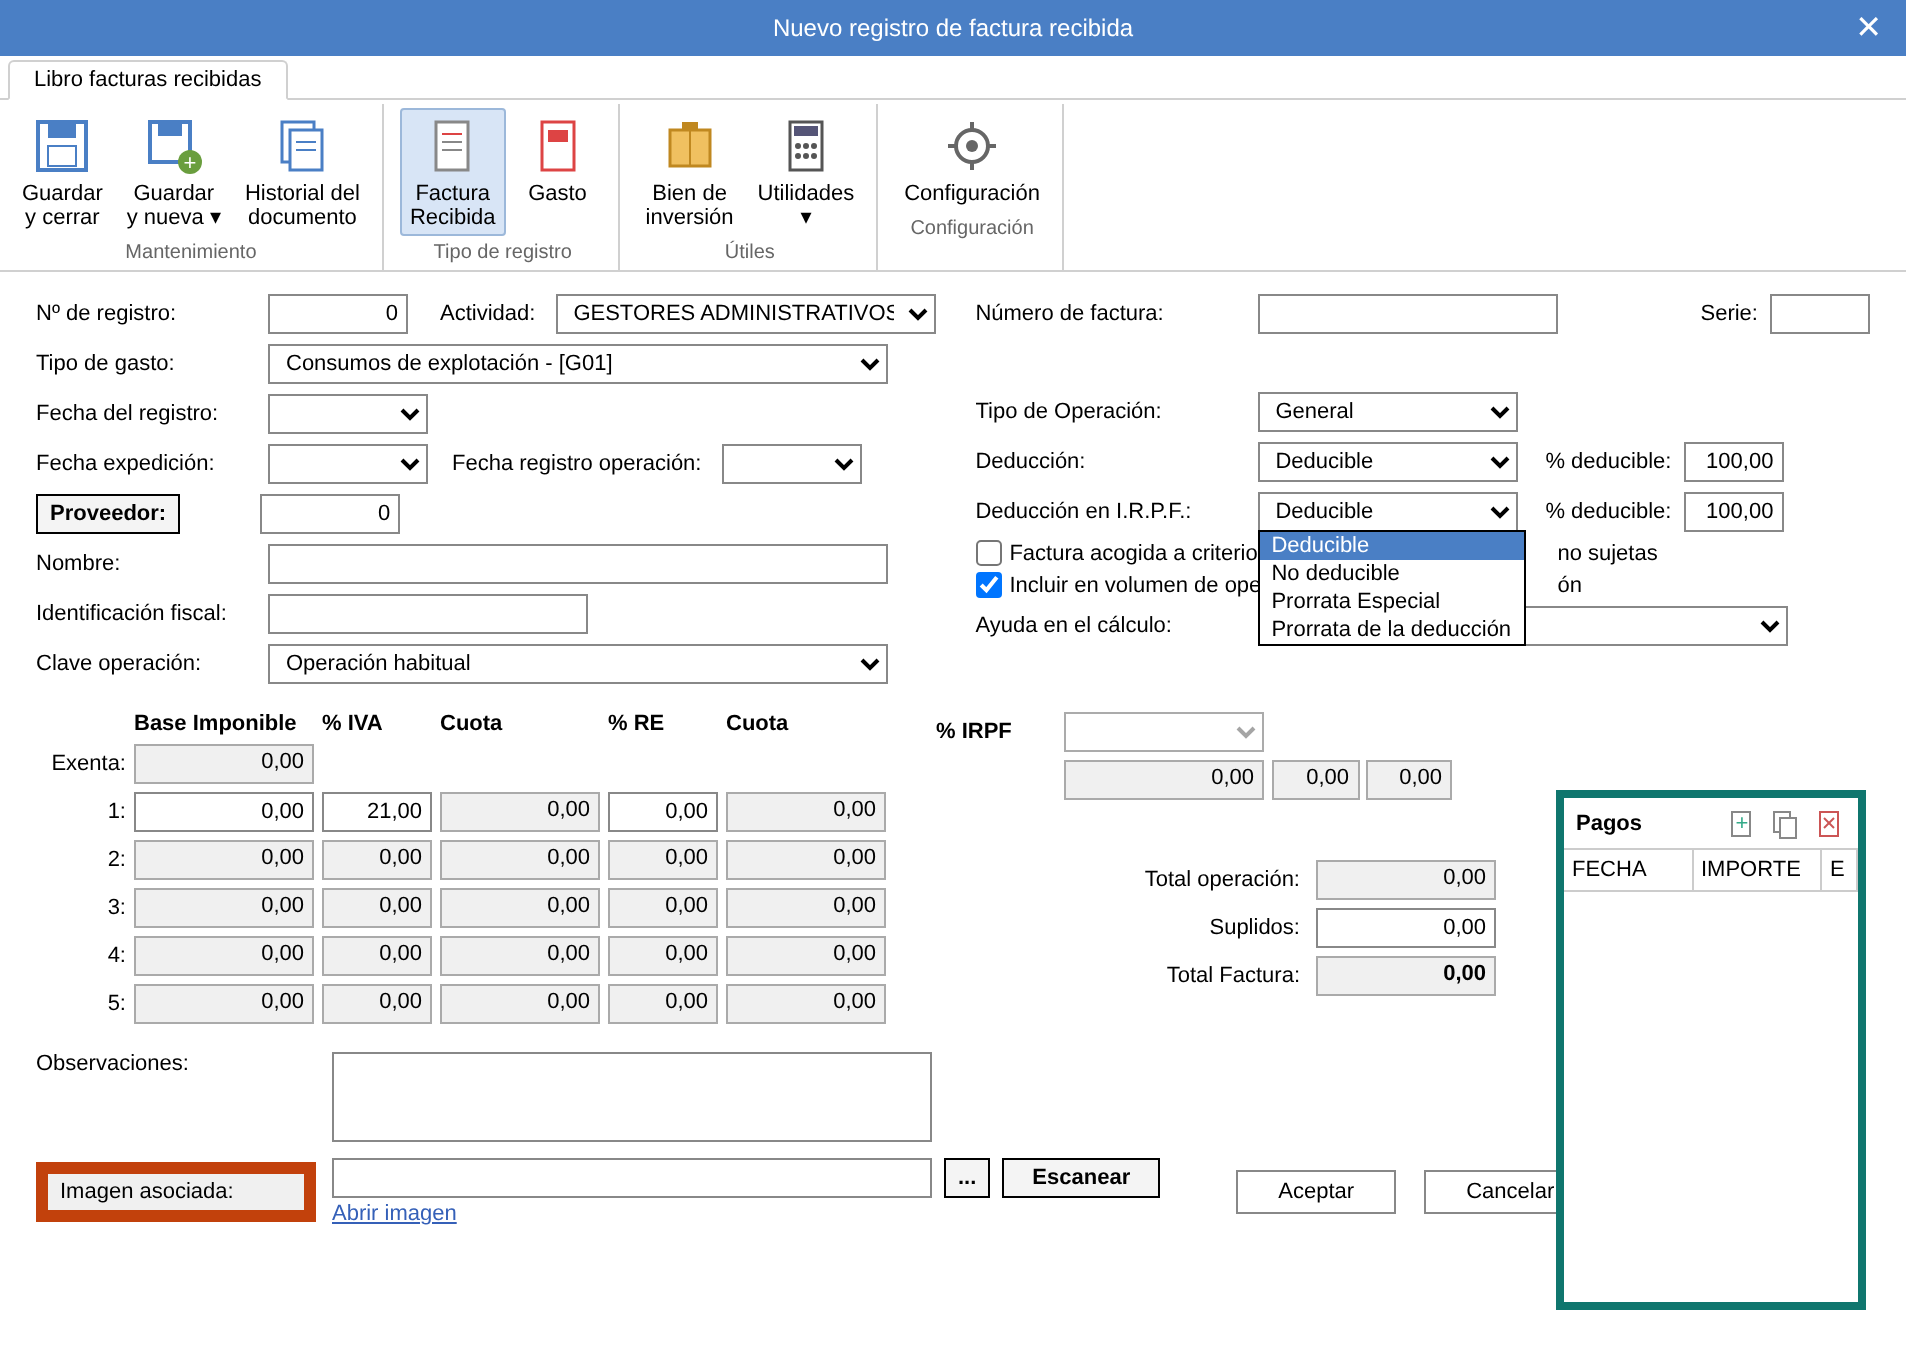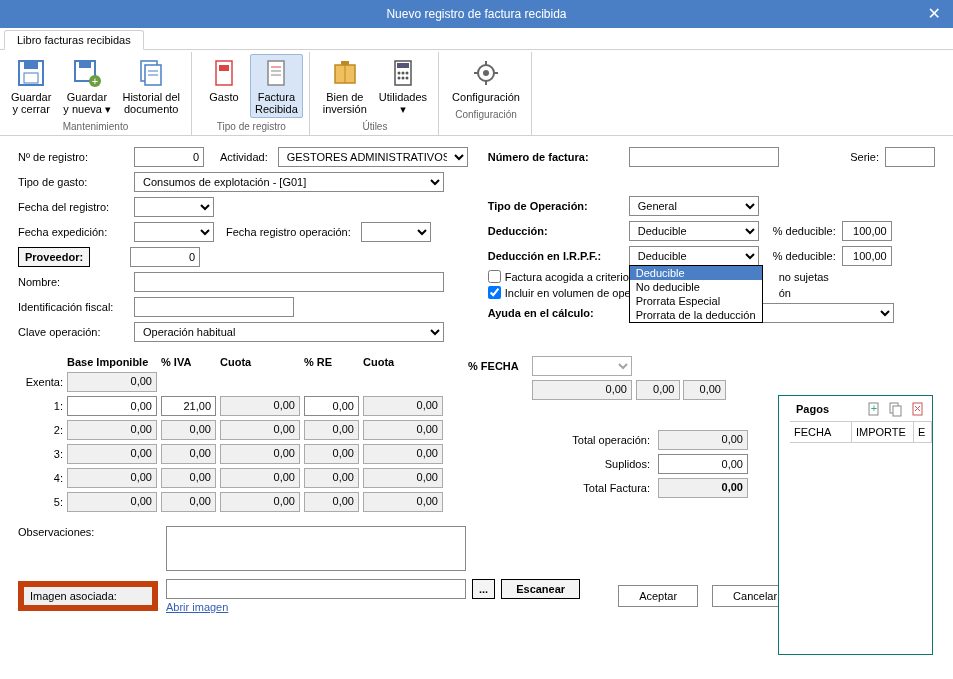--- a/index.html
+++ b/index.html
@@ -96,21 +96,21 @@
     .ribbon-btn-label { font-size:11px; line-height:1.1; }
     .ribbon-group-name { font-size:10px; color:#666; margin-top:2px; padding:1px 0;}
     .form-area {
       padding: 10px 18px;
       display:grid;
       grid-template-columns: 1fr 1fr;
       gap: 4px 20px;
     }
     .row { display:flex; align-items:center; gap:6px; margin-bottom:3px; min-height:22px;}
     .lbl { width: 110px; display:inline-block; white-space:nowrap;}
-    .lbl2 { width: 135px; display:inline-block; white-space:nowrap;font-weight:bold;}
+    .lbl2 { width: 135px; display:inline-block; white-space:nowrap;}
     .lbl-short { width:auto; margin-right:4px;}
     input[type=text], select, .readonly-input {
       border: 1px solid #888;
       padding: 2px 4px;
       height: 20px;
       background:#fff;
       font-size:11px;
     }
     .readonly-input {
       background: var(--bg-readonly);
@@ -144,28 +144,27 @@
     .checkbox-row { display:flex; align-items:center; gap:4px; margin-bottom:3px; }
     .checkbox-row input { margin:0;}
     .btn-dialog {
       border:1px solid #888;
       background:#fff;
       padding: 4px 20px;
       cursor:pointer;
       min-width:80px;
     }
     .pagos-panel {
-      border:1px solid #0f766e;
+      border:4px solid #0f766e;
       position:absolute;
       right:20px;
       top:395px;
       width:155px;
       height:260px;
       background:#fff;
-      padding-left:11px;
     }
     .pagos-header {
       display:flex;
       justify-content:space-between;
       align-items:center;
       padding:2px 6px;
       border-bottom:1px solid #ccc;
       height:26px;
     }
     .pagos-icons { display:flex; gap:6px; }
@@ -253,36 +252,36 @@
           </svg>
         <span class="ribbon-btn-label" style="white-space:pre-line;">Historial del
 documento</span>
       </div>
     </div>
     <div class="ribbon-group-name">Mantenimiento</div>
   </div>
 
   <div class="ribbon-group">
     <div class="ribbon-group-items">
-      <div class="ribbon-btn">
-        <svg viewBox="0 0 32 32">
-            <rect x="8" y="4" width="16" height="24" fill="#fff" stroke="#d44" stroke-width="1.5"></rect>
-            <rect x="11" y="8" width="10" height="6" fill="#d44"></rect>
-          </svg>
-        <span class="ribbon-btn-label">Gasto</span>
-      </div>
       <div class="ribbon-btn active">
         <svg viewBox="0 0 32 32">
             <rect x="8" y="4" width="16" height="24" fill="#fff" stroke="#888" stroke-width="1.5"></rect>
             <line x1="11" y1="10" x2="21" y2="10" stroke="#d44"></line>
             <line x1="11" y1="14" x2="21" y2="14" stroke="#888"></line>
             <line x1="11" y1="18" x2="21" y2="18" stroke="#888"></line>
           </svg>
         <span class="ribbon-btn-label" style="white-space:pre-line;">Factura
 Recibida</span>
+      </div>
+      <div class="ribbon-btn">
+        <svg viewBox="0 0 32 32">
+            <rect x="8" y="4" width="16" height="24" fill="#fff" stroke="#d44" stroke-width="1.5"></rect>
+            <rect x="11" y="8" width="10" height="6" fill="#d44"></rect>
+          </svg>
+        <span class="ribbon-btn-label">Gasto</span>
       </div>
     </div>
     <div class="ribbon-group-name">Tipo de registro</div>
   </div>
 
   <div class="ribbon-group">
     <div class="ribbon-group-items">
       <div class="ribbon-btn">
         <svg viewBox="0 0 32 32">
             <rect x="6" y="8" width="20" height="18" fill="#f0c060" stroke="#c08820" stroke-width="1.5"></rect>
@@ -468,21 +467,21 @@
       <div class="readonly-input">0,00</div>
       <div class="readonly-input">0,00</div>
       <div class="readonly-input">0,00</div>
       <div class="readonly-input">0,00</div>
       <div class="readonly-input">0,00</div>
     </div>
   </div>
 
   <div style="flex:0 0 280px;">
     <div style="display:grid; grid-template-columns: 60px 100px 90px; gap:4px; align-items:center;">
-      <div class="hdr" style="font-weight:bold;">% FECHA</div>
+      <div class="hdr" style="font-weight:bold;">% IRPF</div>
       <select style="width:100px;" disabled=""><option></option></select>
       <div></div>
       <div></div>
       <div class="readonly-input">0,00</div>
       <div style="display:flex;gap:3px;">
           <div class="readonly-input" style="flex:1;">0,00</div>
           <div class="readonly-input" style="flex:1;">0,00</div>
         </div>
     </div>
     <div style="height:30px;"></div>

